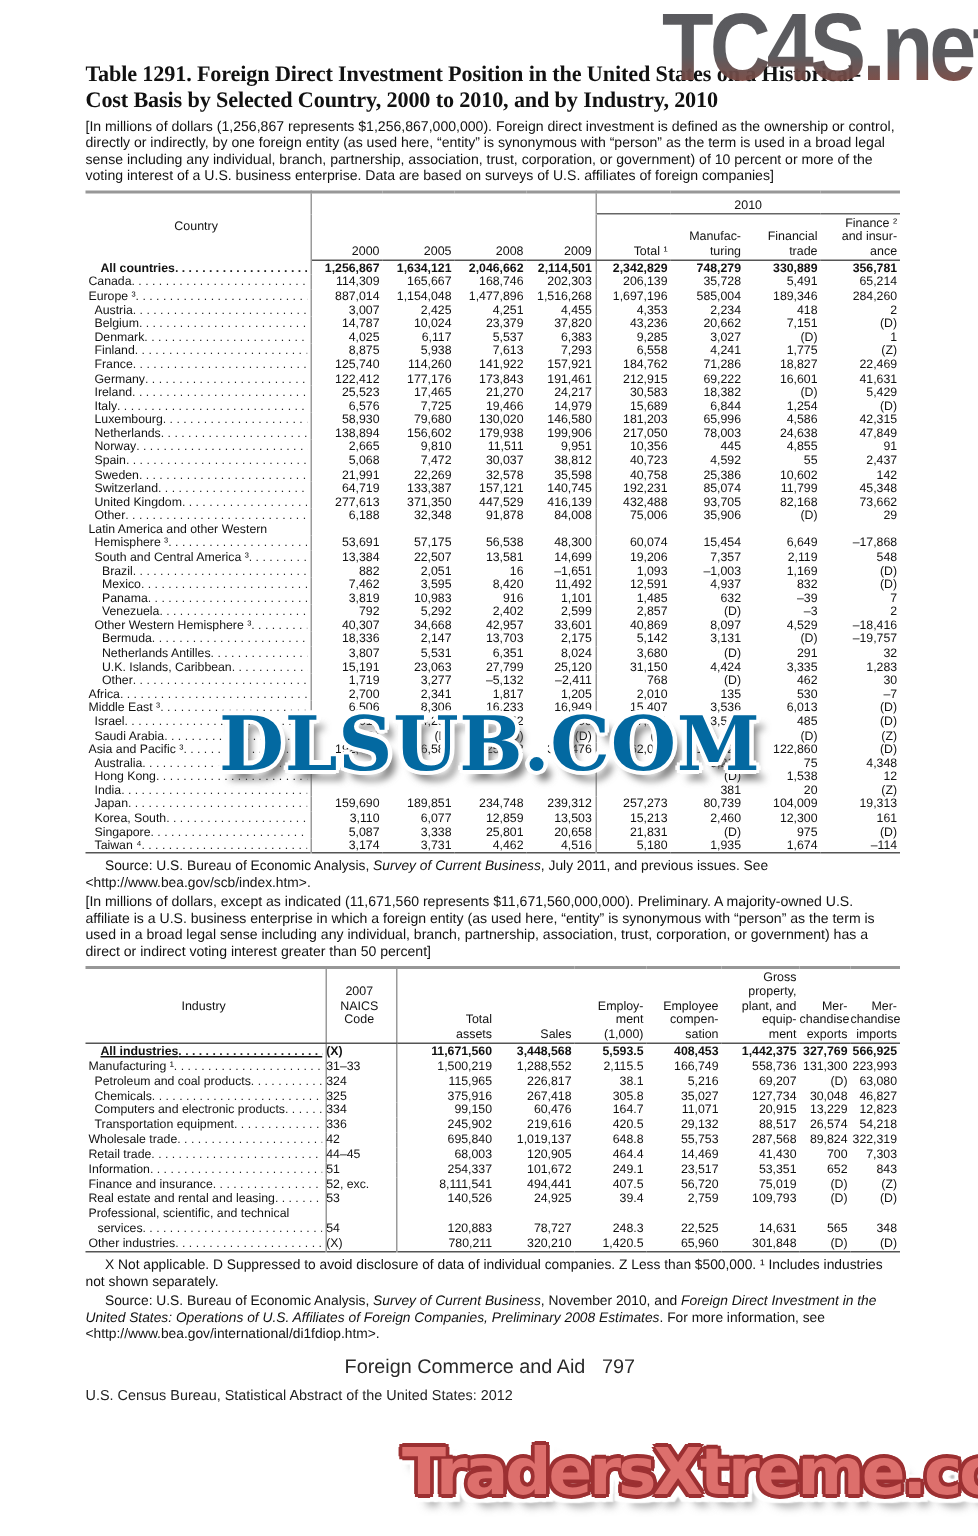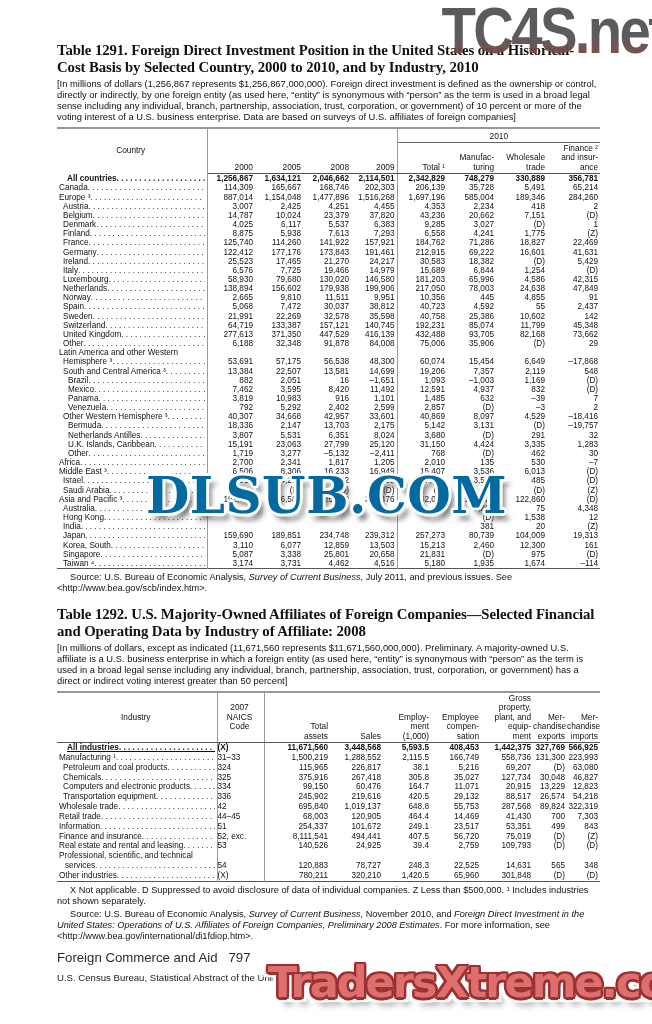--- a/index.html
+++ b/index.html
@@ -31,21 +31,21 @@
   .lbl{display:flex;align-items:baseline;overflow:hidden;}
   .lbl .t{white-space:nowrap;}
   .lbl .dots{flex:1;overflow:hidden;white-space:nowrap;color:#222;}
   tr.bold td{font-weight:700;}
 
   
   .fn{font-size:9.2px;line-height:10.7px;margin:3px 0 0 0;text-indent:13px;}
   .fn em{font-style:italic;}
 
   
-  .page-head{font-size:13.2px;color:#2a2a2a;text-align:left;margin-top:9px;padding-right:4px;}
+  .page-head{font-size:13.2px;color:#2a2a2a;text-align:center;margin-top:9px;padding-right:4px;}
   .page-head .pgnum{margin-left:11px;}
   .credit{font-size:9.6px;color:#222;margin-top:7px;}
 
   
   .wm{position:absolute;z-index:9;pointer-events:none;white-space:nowrap;}
   .wm-top{top:-6px;right:-12px;font:700 64px "Liberation Sans",sans-serif;
           letter-spacing:-3px;transform:scaleX(.88);transform-origin:right top;color:#56565a;opacity:.95;}
   @supports ((-webkit-background-clip:text) or (background-clip:text)){
     .wm-top{background:linear-gradient(180deg,#515156 0%,#545457 58%,#7c453e 84%,#8a4a41 100%);
             -webkit-background-clip:text;background-clip:text;color:transparent;}
@@ -90,21 +90,21 @@
           <th class="grp" colspan="4">2010</th>
         </tr>
         <tr class="last">
           <th class="num">2000</th>
           <th class="num">2005</th>
           <th class="num">2008</th>
           <th class="num divR">2009</th>
           <th class="num">Total ¹</th>
           <th class="num">Manufac-
 turing</th>
-          <th class="num">Wholesale
+          <th class="num">Financial
 trade</th>
           <th class="num">Finance ²
 and insur-
 ance</th>
         </tr>
       </thead>
       <tbody id="tb1291">
           <tr class="bold">
             <td class="name divR">
               <div class="lbl" style="padding-left: 10px;">
@@ -790,21 +790,20 @@
             <td class="num">5,180</td>
             <td class="num">1,935</td>
             <td class="num">1,674</td>
             <td class="num">–114</td>
           </tr>
         </tbody>
     </table>
 
     <p class="fn" id="src1291"><span>Source: U.S. Bureau of Economic Analysis, </span><em>Survey of Current Business</em><span>, July 2011, and previous issues. See &lt;http://www.bea.gov/scb/index.htm&gt;.</span></p>
 
-    <h1 class="title t2">Table 1292. U.S. Majority-Owned Affiliates of Foreign Companies—Selected Financial and Operating Data by Industry of Affiliate: 2008</h1>
     <p class="note">[In millions of dollars, except as indicated (11,671,560 represents $11,671,560,000,000). Preliminary. A majority-owned U.S. affiliate is a U.S. business enterprise in which a foreign entity (as used here, “entity” is synonymous with “person” as the term is used in a broad legal sense including any individual, branch, partnership, association, trust, corporation, or government) has a direct or indirect voting interest greater than 50 percent]</p>
 
     <table class="dt t1292">
       <colgroup>
         <col style="width:160px">
           <col style="width:47px">
           <col style="width:66px">
           <col style="width:53px">
         <col style="width:48px">
           <col style="width:50px">
@@ -975,21 +974,21 @@
                 <span class="t">Information</span>
                 <span class="dots"> . . . . . . . . . . . . . . . . . . . . . . . . . . . . . . . . . . . . . . . . . . . . . . . . . . . . . . . . . . . . . . . . . . . . . . . . . . . . . . . . </span>
               </div>
             </td>
             <td class="code divR">51</td>
             <td class="num">254,337</td>
             <td class="num">101,672</td>
             <td class="num">249.1</td>
             <td class="num">23,517</td>
             <td class="num">53,351</td>
-            <td class="num">499</td>
+            <td class="num">652</td>
             <td class="num">843</td>
           </tr>
           <tr>
             <td class="name divR">
               <div class="lbl" style="padding-left: 2px;">
                 <span class="t">Finance and insurance</span>
                 <span class="dots"> . . . . . . . . . . . . . . . . . . . . . . . . . . . . . . . . . . . . . . . . . . . . . . . . . . . . . . . . . . . . . . . . . . . . . . . . . . . . . . . . </span>
               </div>
             </td>
             <td class="code divR">52, exc.</td>

